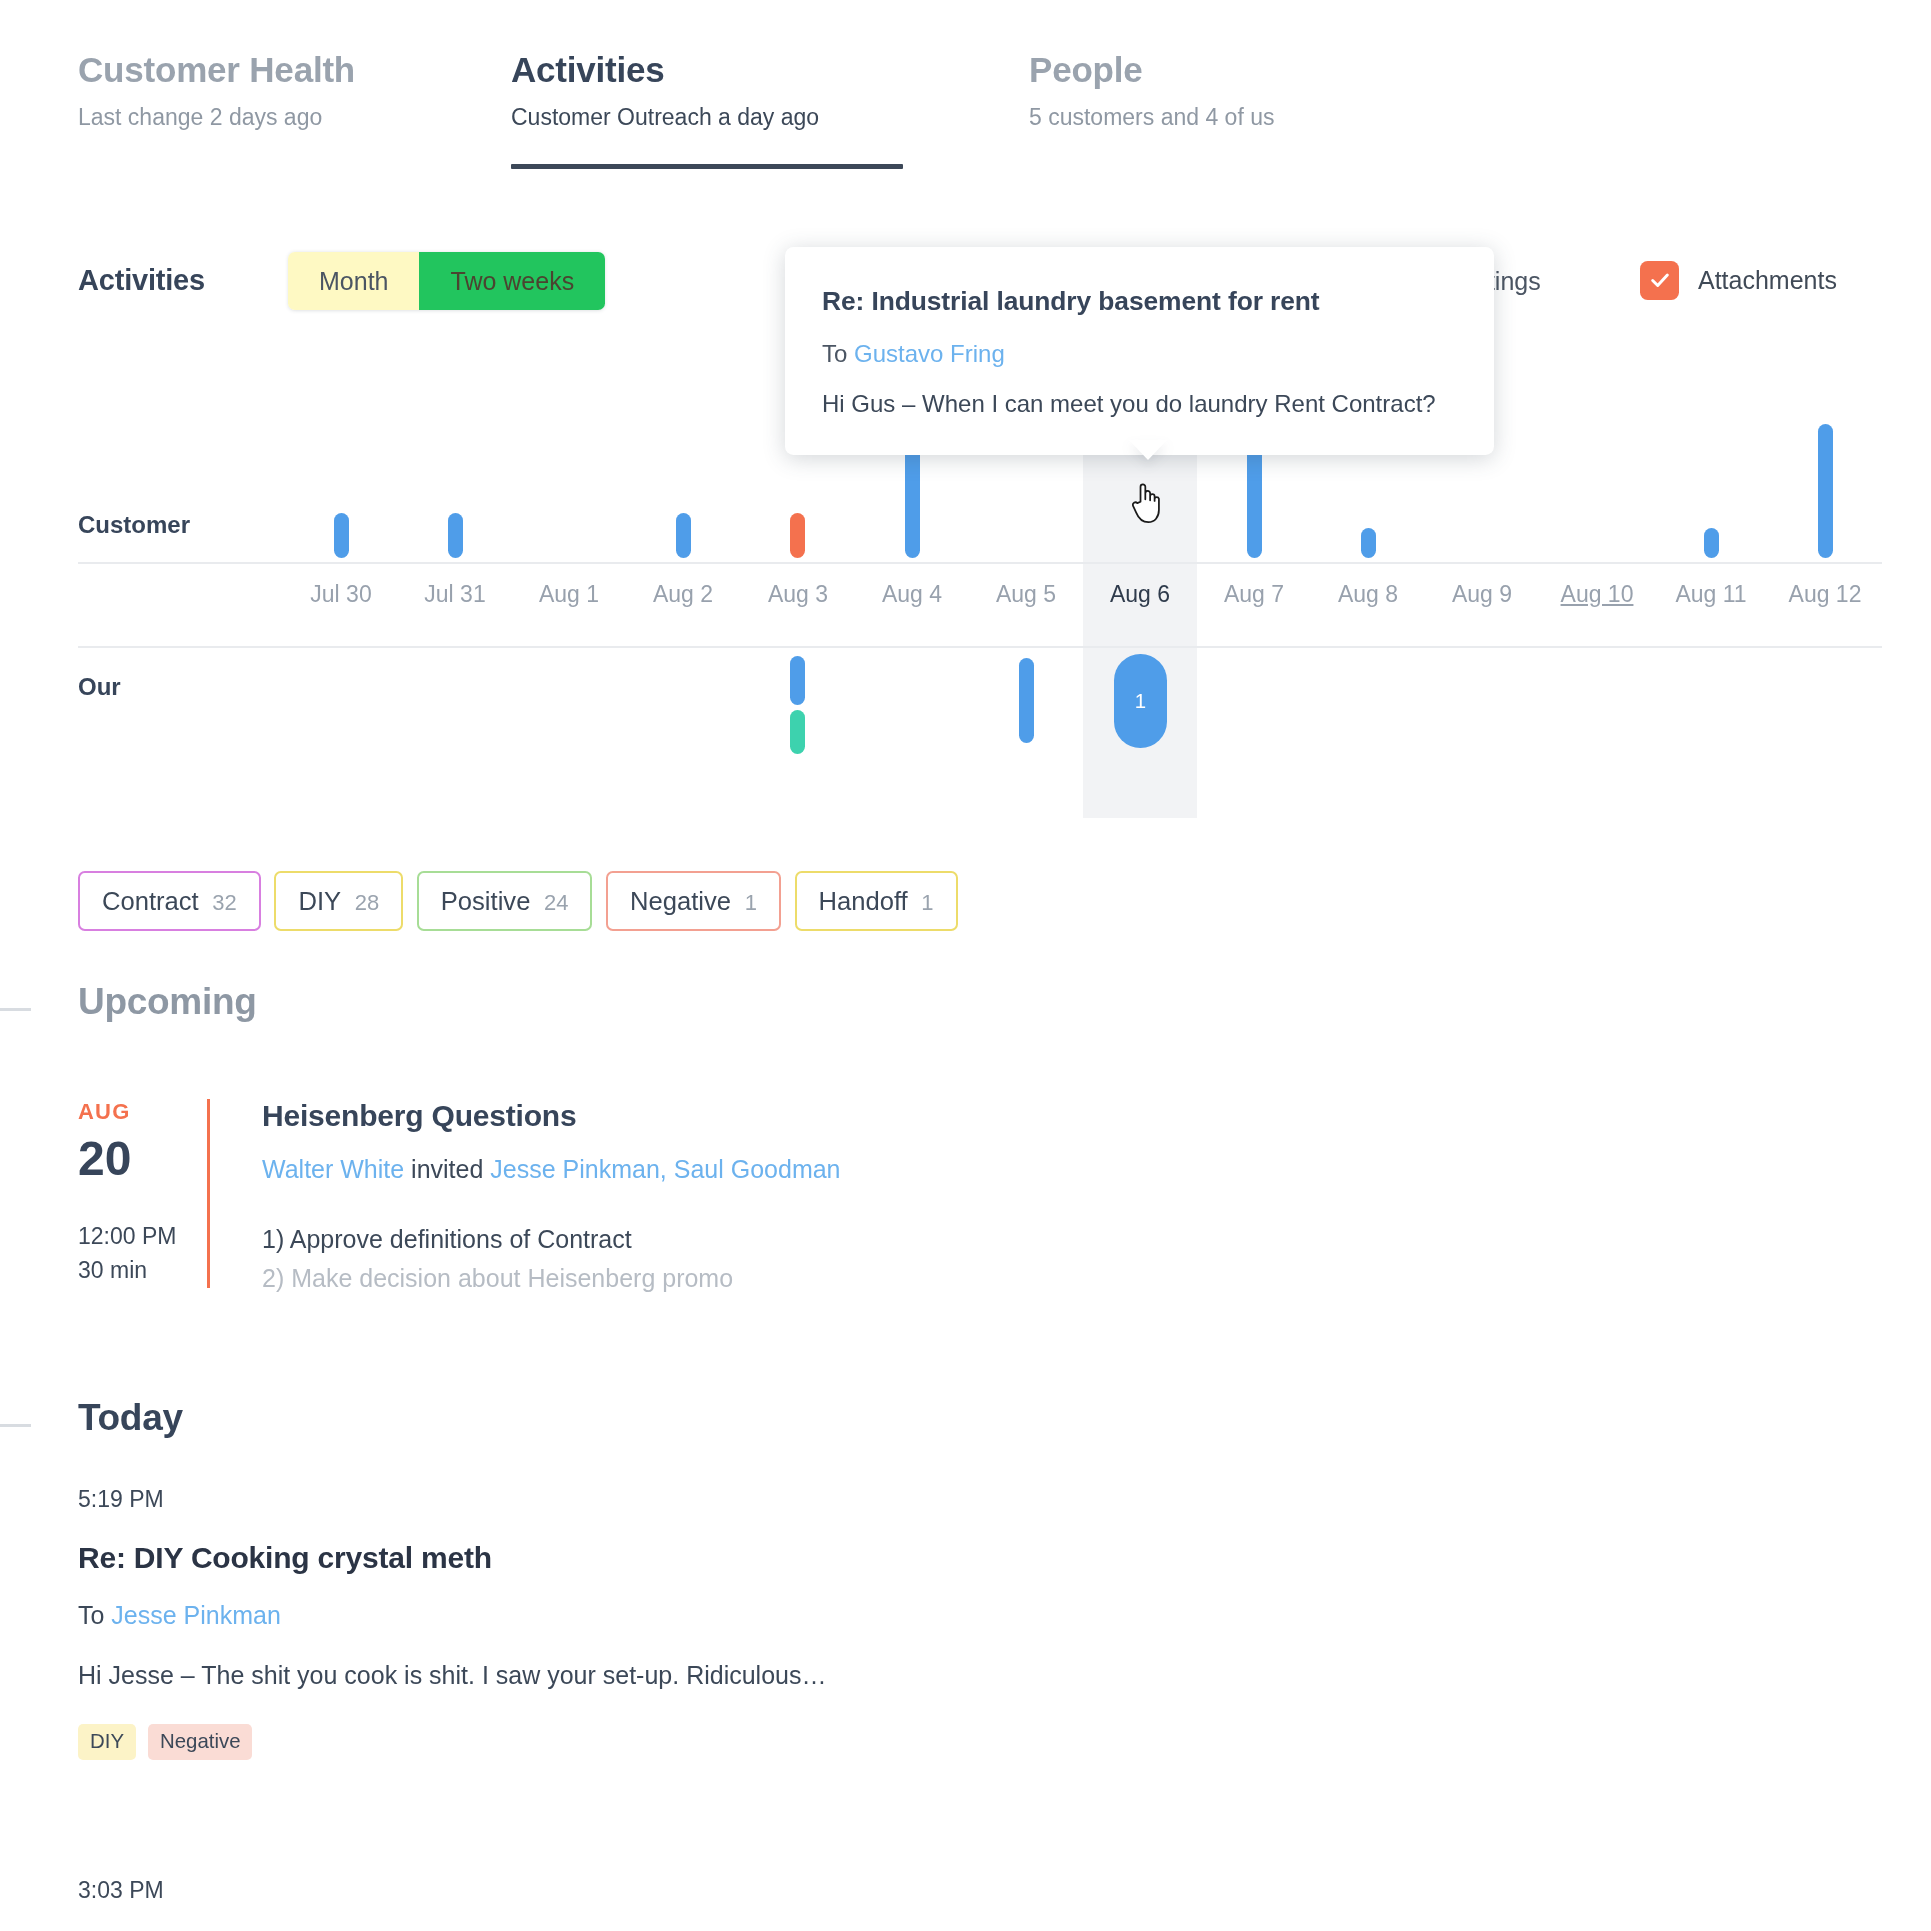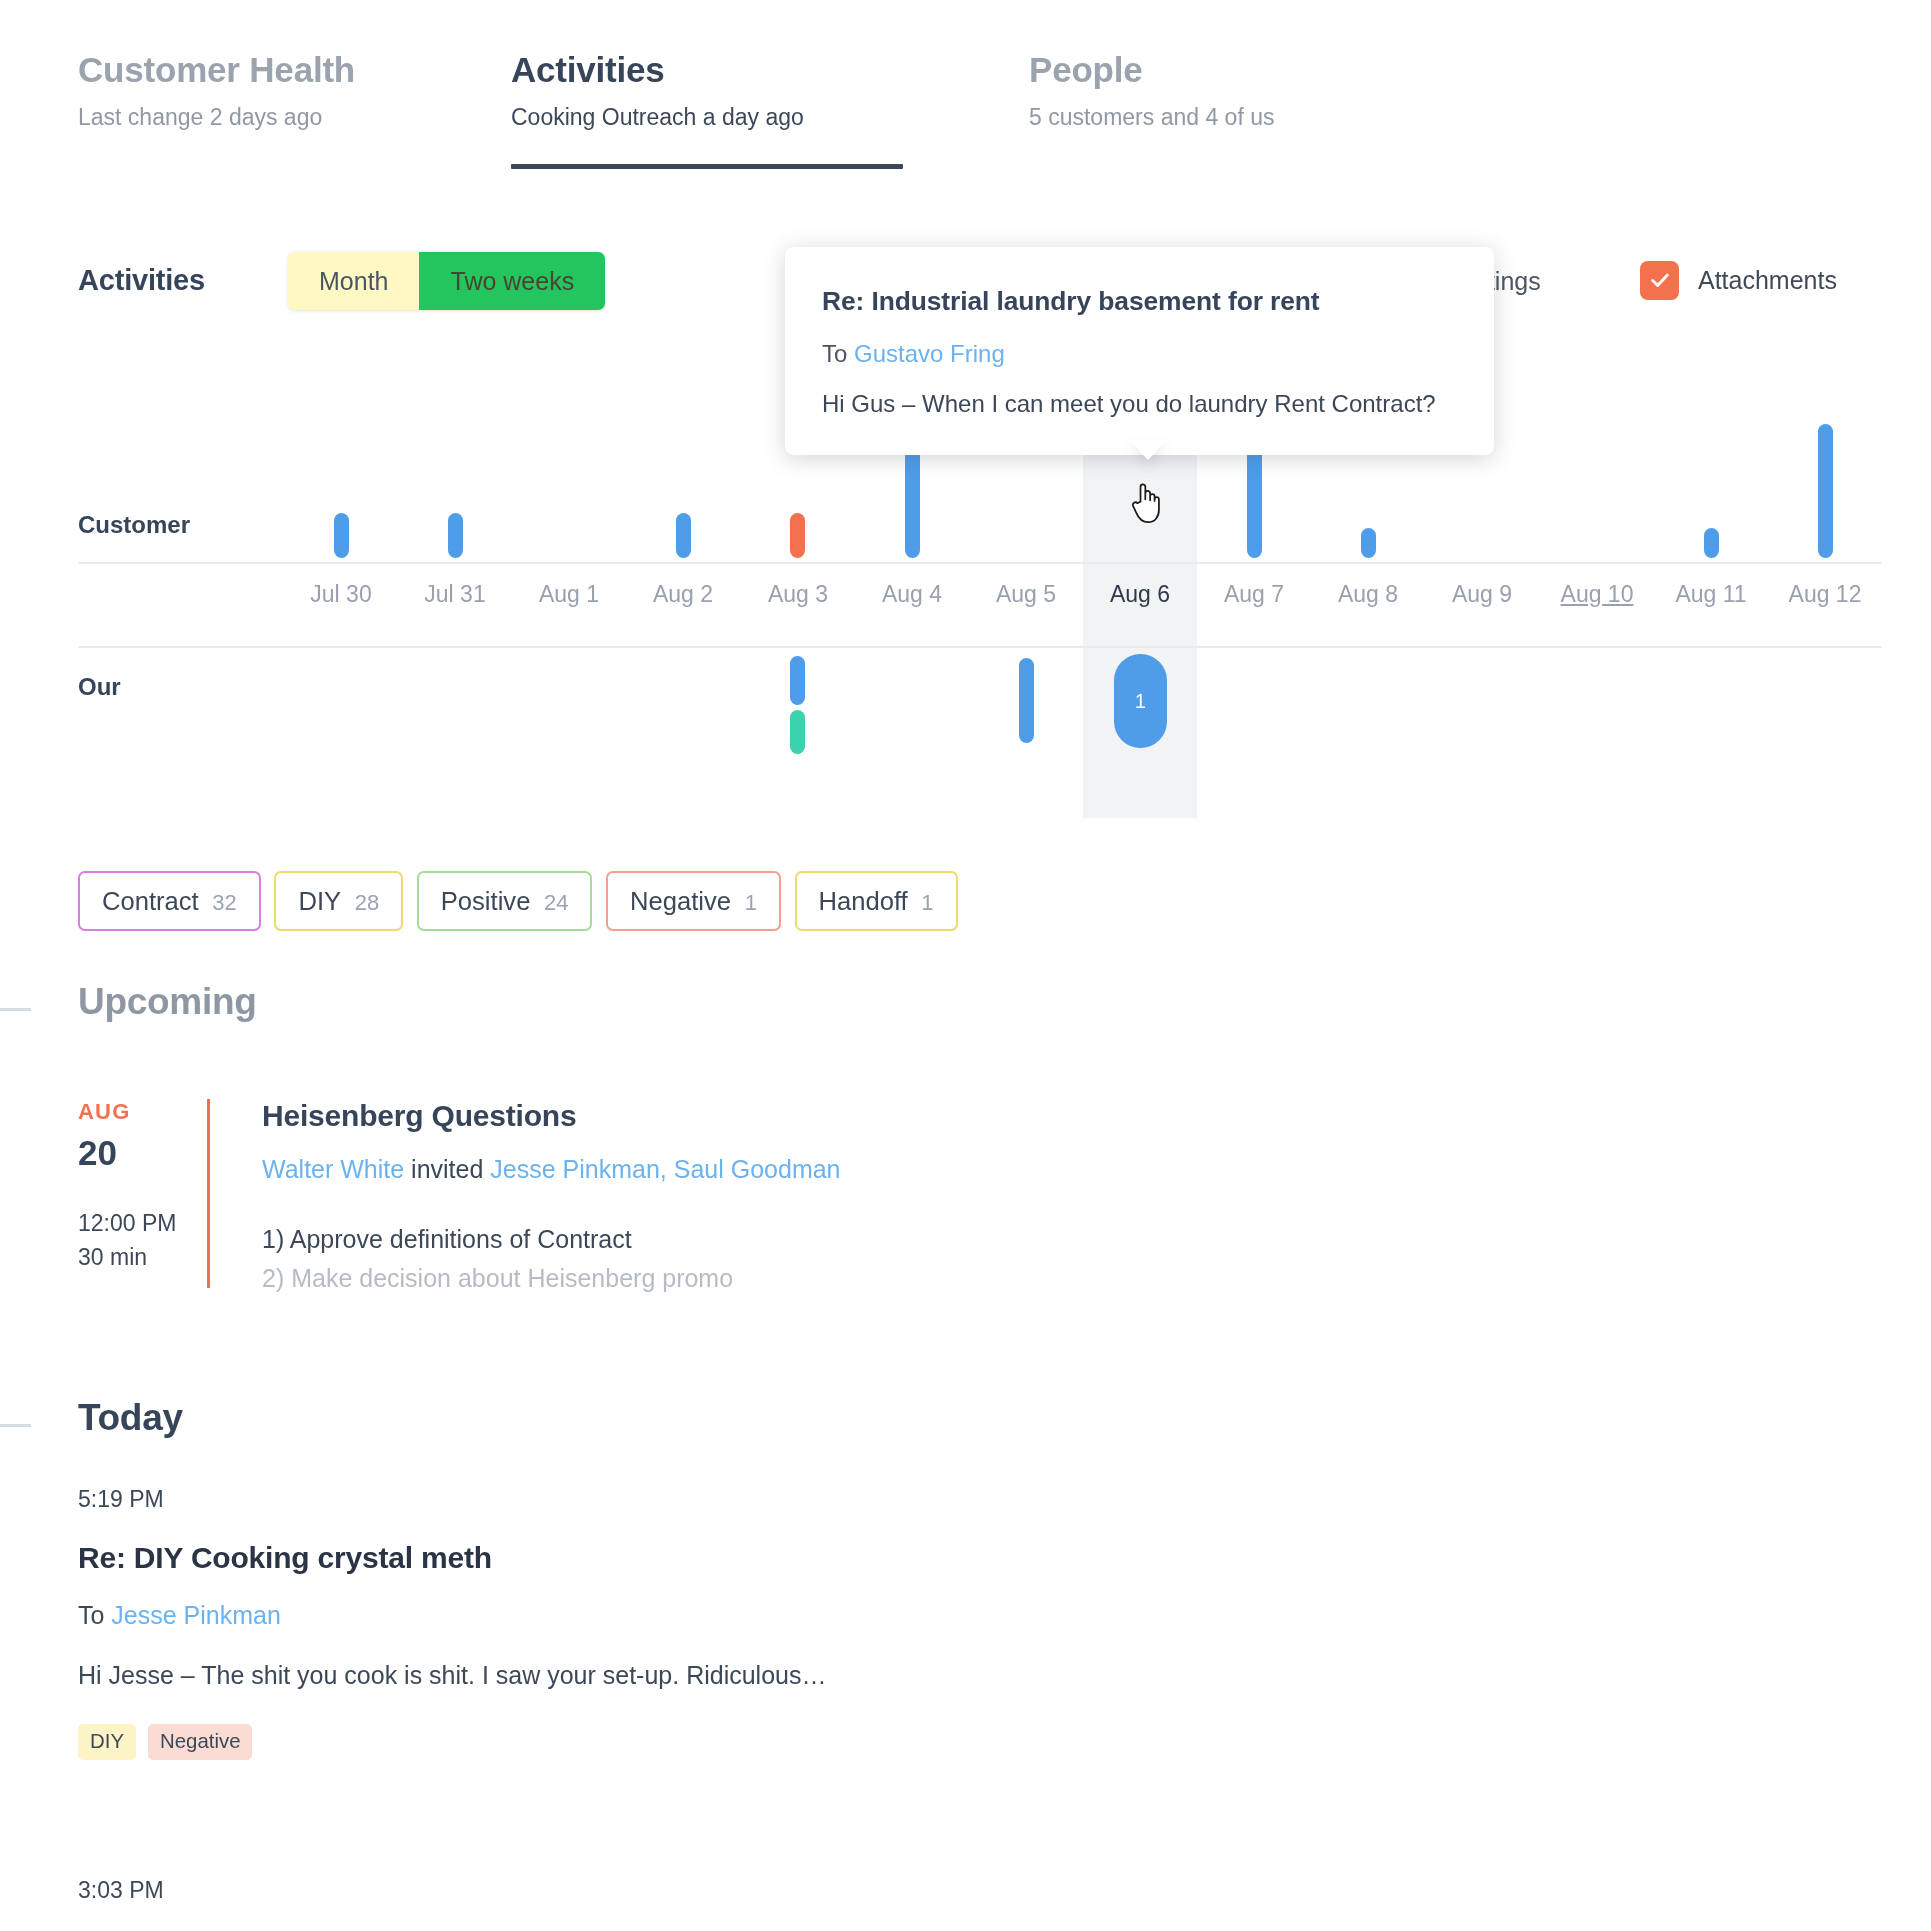--- a/index.html
+++ b/index.html
@@ -142,21 +142,21 @@
   .sec-title {
     position: absolute; left: 78px;
     font-size: 37px; font-weight: bold; color: #8e98a4; letter-spacing: -0.3px;
   }
   .sec-title.dark { color: #37455a; }
 
   
   .event { position: absolute; left: 78px; top: 1099px; width: 1193px; }
   .ev-date { position: absolute; left: 0; top: 0; width: 170px; }
   .ev-mon { font-size: 22px; font-weight: bold; color: #f4714e; letter-spacing: 1.2px; }
-  .ev-day { font-size: 35px; font-weight: bold; color: #37455a; margin-top: 10.2px; line-height: 1; }
+  .ev-day { font-size: 48px; font-weight: bold; color: #37455a; margin-top: 10.2px; line-height: 1; }
   .ev-time { font-size: 23px; color: #3c4858; margin-top: 37px; line-height: 1.45; }
   .ev-bar { position: absolute; left: 129px; top: 0; width: 2.6px; height: 189px; background: #f4714e; }
   .ev-body { position: absolute; left: 184px; top: 0; }
   .ev-title { font-size: 30px; font-weight: bold; color: #37455a; letter-spacing: -0.2px; }
   .ev-people { font-size: 25px; color: #3c4858; margin-top: 22px; }
   .ev-people .lnk { color: #6cb2ee; }
   .ev-agenda { font-size: 25px; color: #3c4858; margin-top: 36px; line-height: 1.55; }
   .ev-agenda .dim { color: #b6bcc4; }
 
   
@@ -186,21 +186,21 @@
 
   <div class="tabbar">
 
     <div class="tab tab-1">
       <div class="tab-title">Customer Health</div>
       <div class="tab-sub">Last change 2 days ago</div>
     </div>
 
     <div class="tab tab-2 active">
       <div class="tab-title">Activities</div>
-      <div class="tab-sub">Cooking Outreach a day ago</div>
+      <div class="tab-sub">Customer Outreach a day ago</div>
       <div class="tab-underline"></div>
     </div>
 
     <div class="tab tab-3">
       <div class="tab-title">People</div>
       <div class="tab-sub">5 customers and 4 of us</div>
     </div>
   </div>
 
   <div class="act-toolbar">

